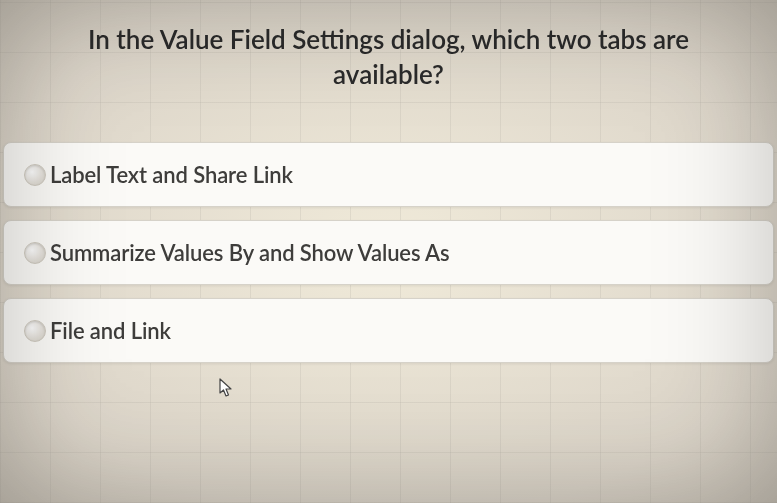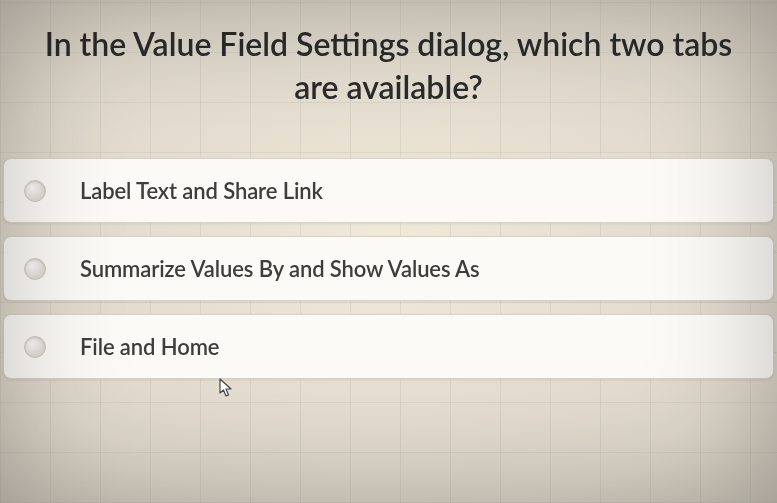--- a/index.html
+++ b/index.html
@@ -18,40 +18,40 @@
     body::after {
       content: "";
       position: absolute;
       inset: 0;
       box-shadow: inset 0 0 120px rgba(0,0,0,0.25);
       pointer-events: none;
     }
     .question {
       text-align: center;
       color: #2b2b2b;
-      font-size: 32px;
+      font-size: 26px;
       font-weight: 600;
       line-height: 1.35;
       padding: 22px 40px 10px 40px;
     }
     .options {
       padding: 40px 3px 0 3px;
       display: flex;
       flex-direction: column;
       gap: 13px;
     }
     .option {
       background: #fbfaf7;
       border: 1px solid #d6d2c9;
       border-radius: 8px;
       box-shadow: 0 1px 3px rgba(0,0,0,0.08);
       padding: 18px 16px 18px 20px;
       display: flex;
       align-items: center;
-      gap: 34px;
+      gap: 4px;
       cursor: pointer;
     }
     .radio {
       width: 22px;
       height: 22px;
       flex: 0 0 22px;
       border-radius: 50%;
       background: radial-gradient(circle at 35% 35%, #fdfdfd, #e4e0d9 60%, #d4d0c8);
       border: 1px solid #cfcabf;
       box-shadow: inset 0 1px 2px rgba(0,0,0,0.12);
@@ -81,21 +81,21 @@
   <div class="option">
     <span class="radio"></span>
     <span class="option-label">Label Text and Share Link</span>
   </div>
   <div class="option">
     <span class="radio"></span>
     <span class="option-label">Summarize Values By and Show Values As</span>
   </div>
   <div class="option">
     <span class="radio"></span>
-    <span class="option-label">File and Home</span>
+    <span class="option-label">File and Link</span>
   </div>
 </div>
 
 <div class="cursor">
   <svg viewBox="0 0 18 20" width="18" height="20">
     <path d="M2 1 L2 15 L5.5 12 L8 18 L10.5 17 L8 11 L13 11 Z" fill="#fff" stroke="#444" stroke-width="1.2" stroke-linejoin="round"></path>
   </svg>
 </div>
 
 </body></html>

